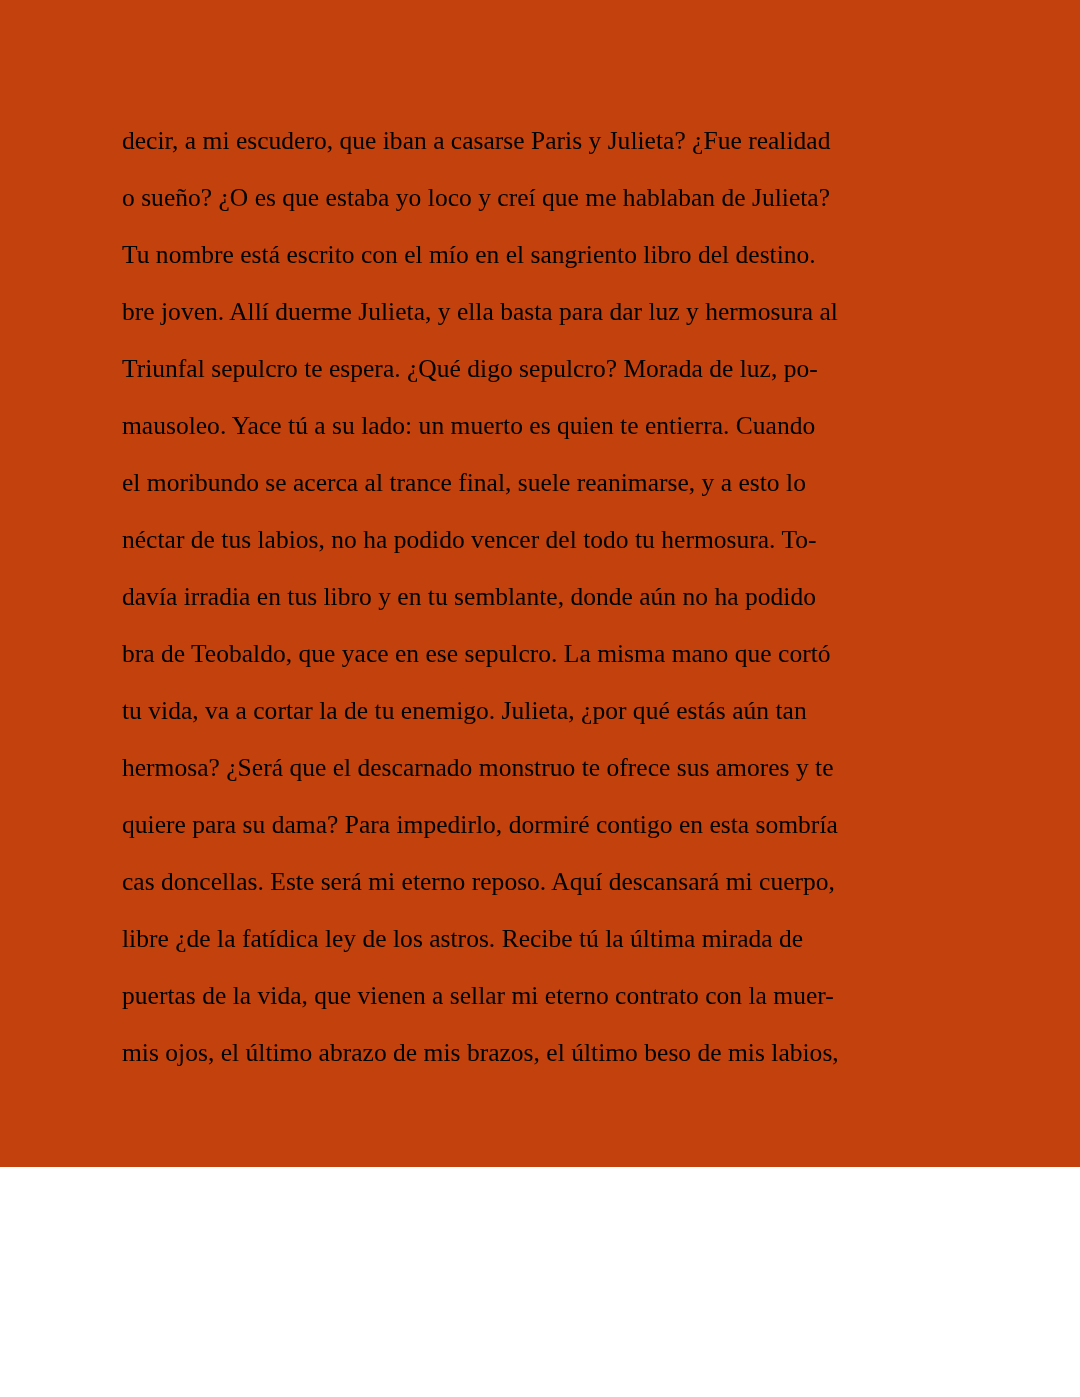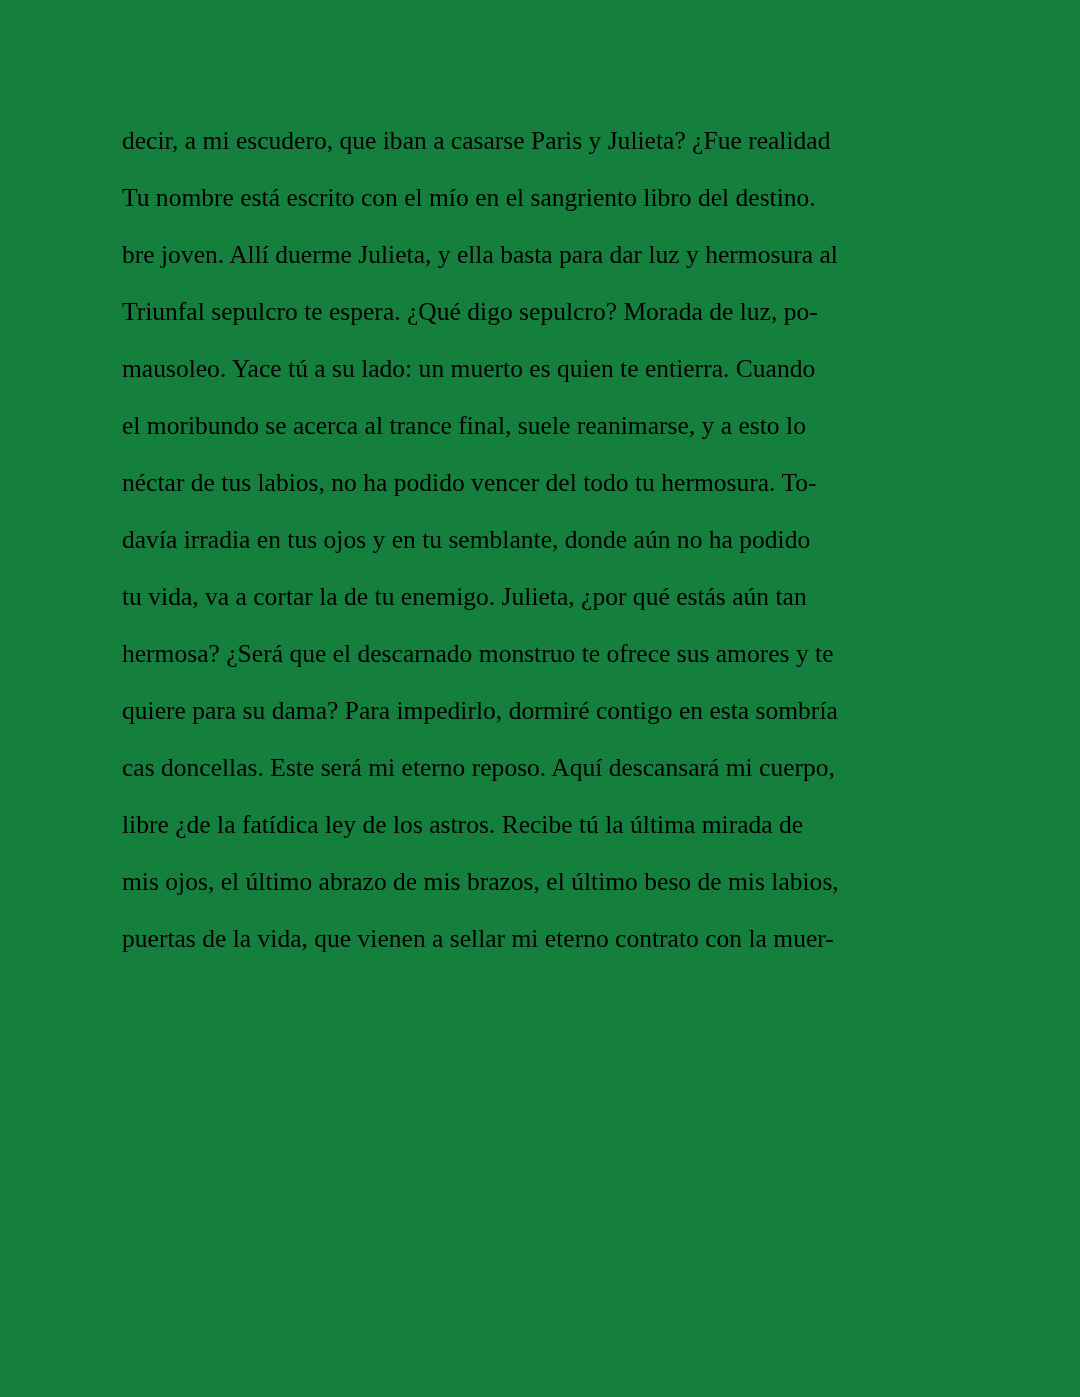--- a/index.html
+++ b/index.html
@@ -3,22 +3,22 @@
 <meta charset="utf-8">
 <style>
   html, body {
     margin: 0;
     padding: 0;
     background: #ffffff;
   }
   .page {
     position: relative;
     width: 1080px;
-    height: 1397px;
-    background: #15803d;
+    height: 1167px;
+    background: #c2410c;
     overflow: hidden;
     box-sizing: border-box;
   }
   .text-block {
     position: absolute;
     left: 122px;
     top: 112px;
     width: 760px;
   }
   .line {
@@ -30,28 +30,30 @@
     letter-spacing: 0.02px;
     font-kerning: normal;
   }
 </style>
 </head>
 <body>
 
 <div class="page">
   <div class="text-block">
     <div class="line">decir, a mi escudero, que iban a casarse Paris y Julieta? ¿Fue realidad</div>
+    <div class="line">o sueño? ¿O es que estaba yo loco y creí que me hablaban de Julieta?</div>
     <div class="line">Tu nombre está escrito con el mío en el sangriento libro del destino.</div>
     <div class="line">bre joven. Allí duerme Julieta, y ella basta para dar luz y hermosura al</div>
     <div class="line">Triunfal sepulcro te espera. ¿Qué digo sepulcro? Morada de luz, po-</div>
     <div class="line">mausoleo. Yace tú a su lado: un muerto es quien te entierra. Cuando</div>
     <div class="line">el moribundo se acerca al trance final, suele reanimarse, y a esto lo</div>
     <div class="line">néctar de tus labios, no ha podido vencer del todo tu hermosura. To-</div>
-    <div class="line">davía irradia en tus ojos y en tu semblante, donde aún no ha podido</div>
+    <div class="line">davía irradia en tus libro y en tu semblante, donde aún no ha podido</div>
+    <div class="line">bra de Teobaldo, que yace en ese sepulcro. La misma mano que cortó</div>
     <div class="line">tu vida, va a cortar la de tu enemigo. Julieta, ¿por qué estás aún tan</div>
     <div class="line">hermosa? ¿Será que el descarnado monstruo te ofrece sus amores y te</div>
     <div class="line">quiere para su dama? Para impedirlo, dormiré contigo en esta sombría</div>
     <div class="line">cas doncellas. Este será mi eterno reposo. Aquí descansará mi cuerpo,</div>
     <div class="line">libre ¿de la fatídica ley de los astros. Recibe tú la última mirada de</div>
+    <div class="line">puertas de la vida, que vienen a sellar mi eterno contrato con la muer-</div>
     <div class="line">mis ojos, el último abrazo de mis brazos, el último beso de mis labios,</div>
-    <div class="line">puertas de la vida, que vienen a sellar mi eterno contrato con la muer-</div>
   </div>
 </div>
 
 </body></html>

